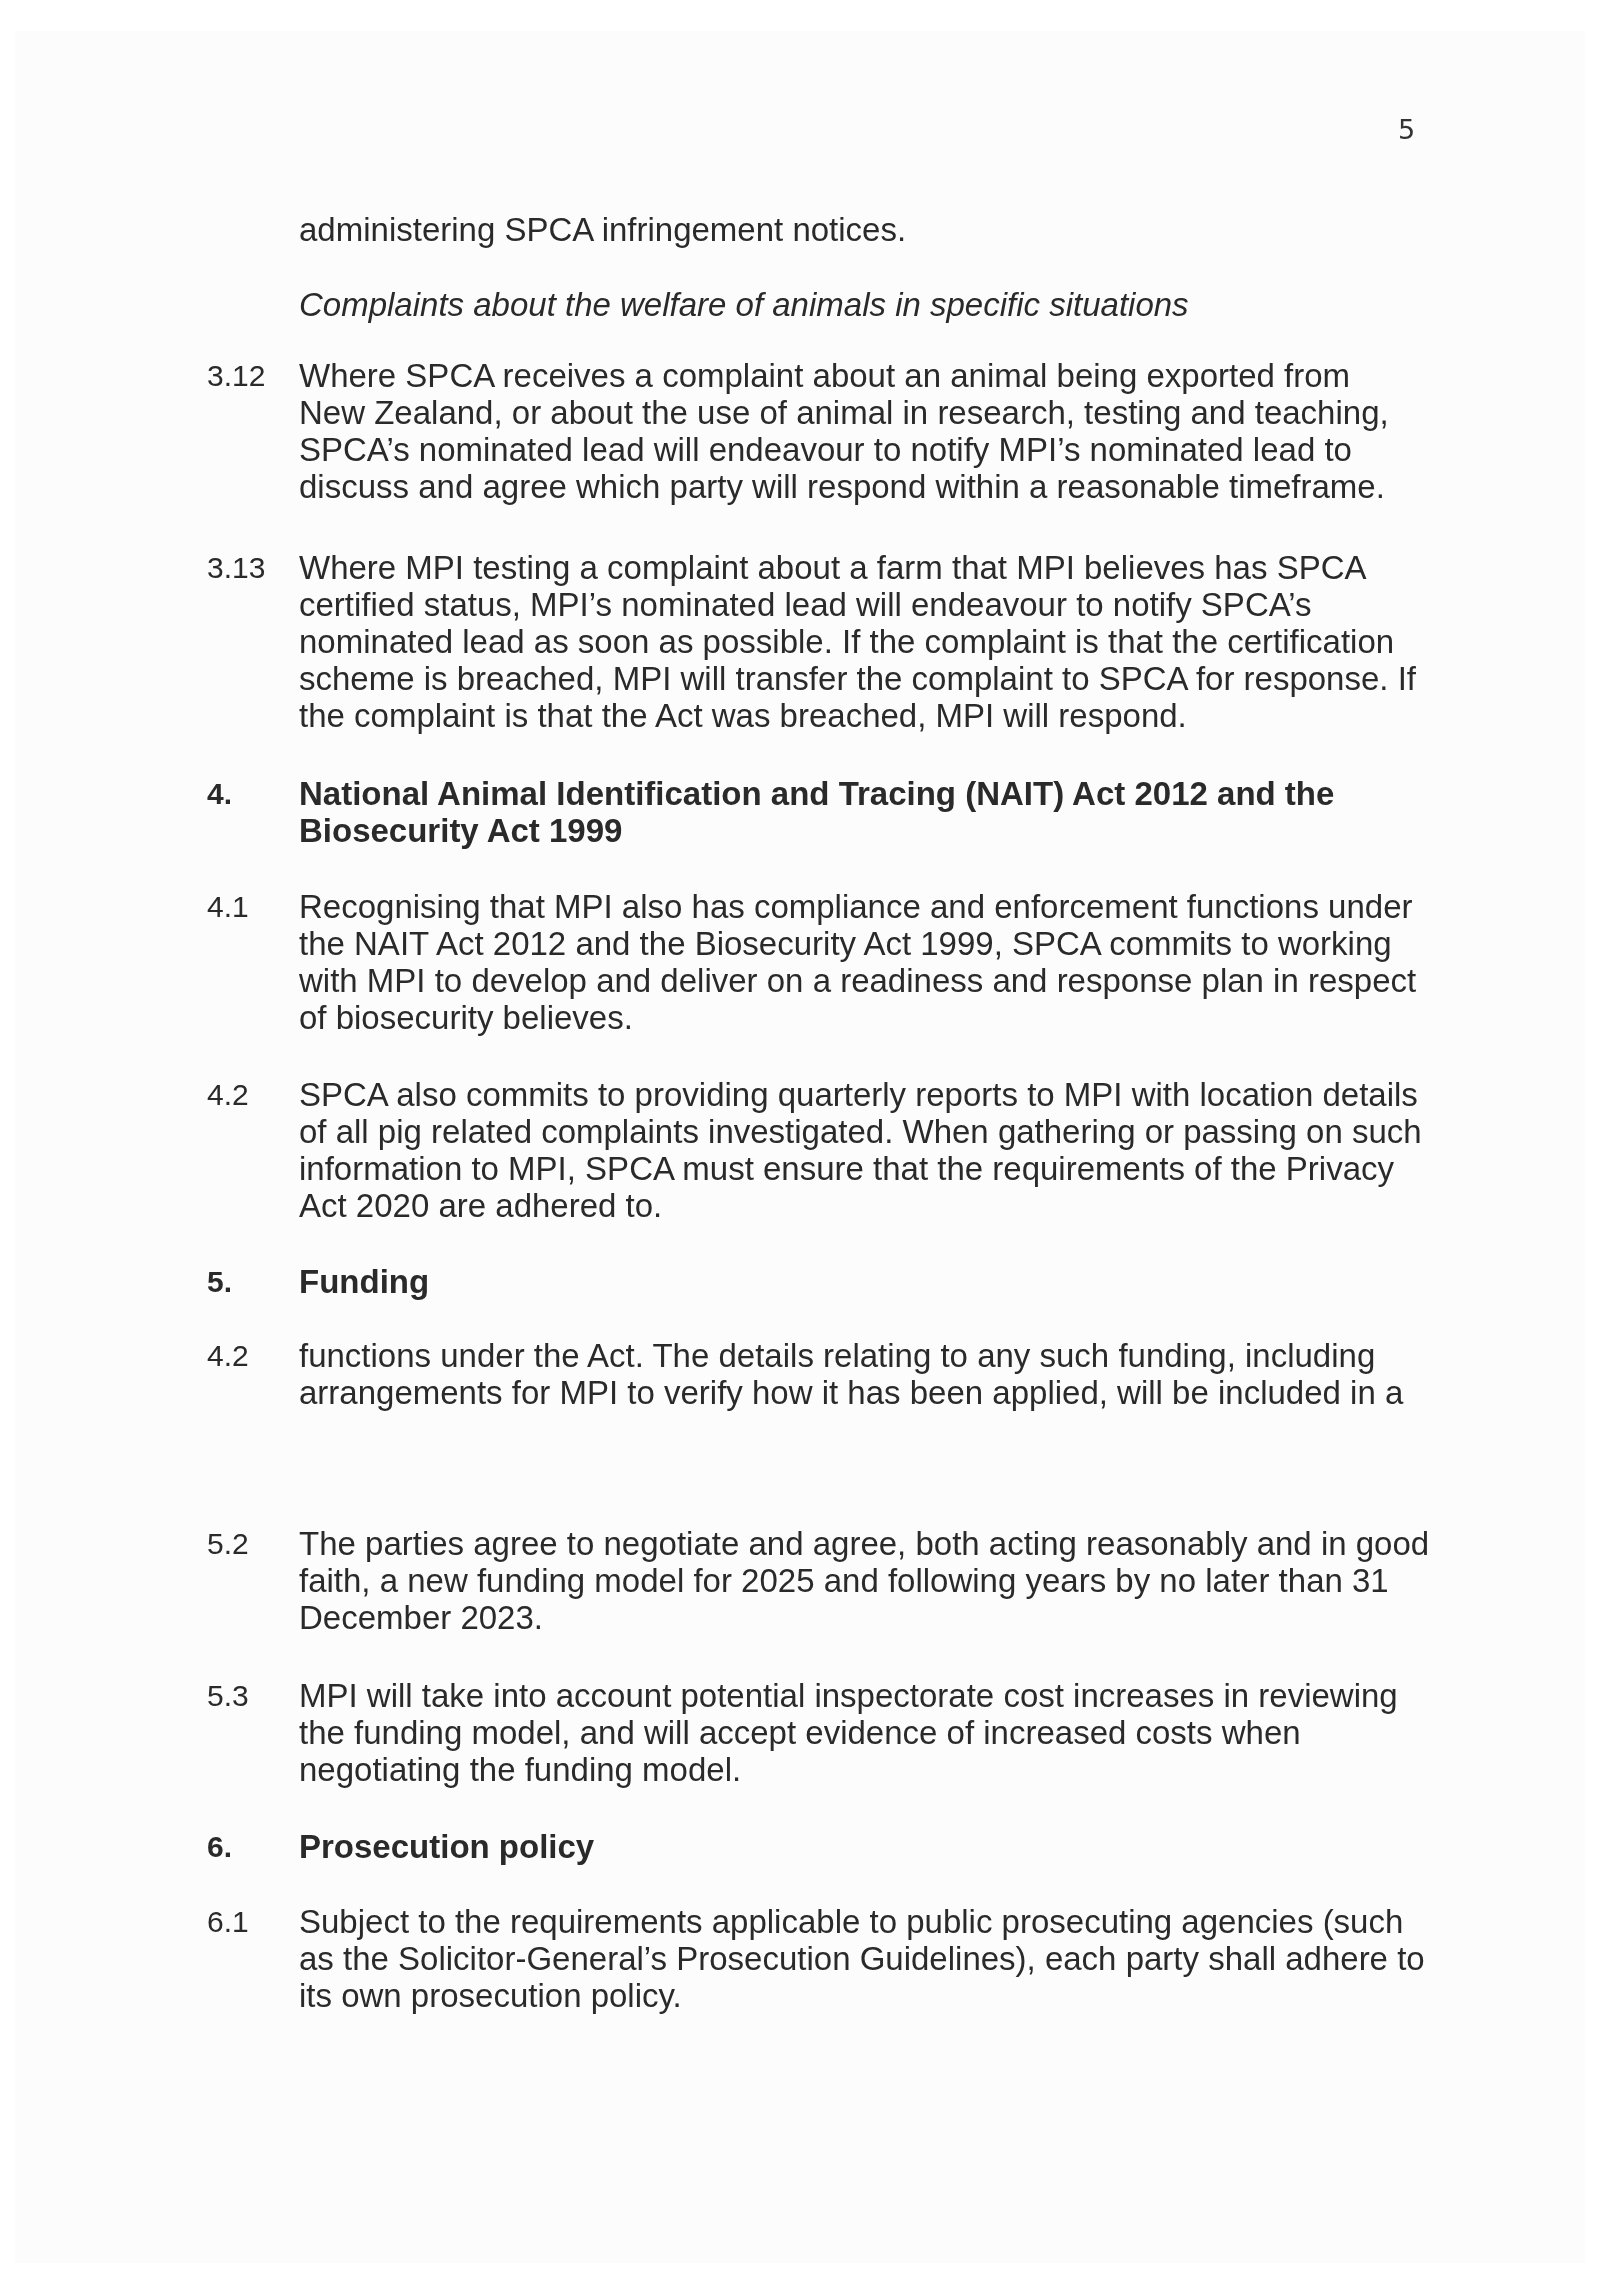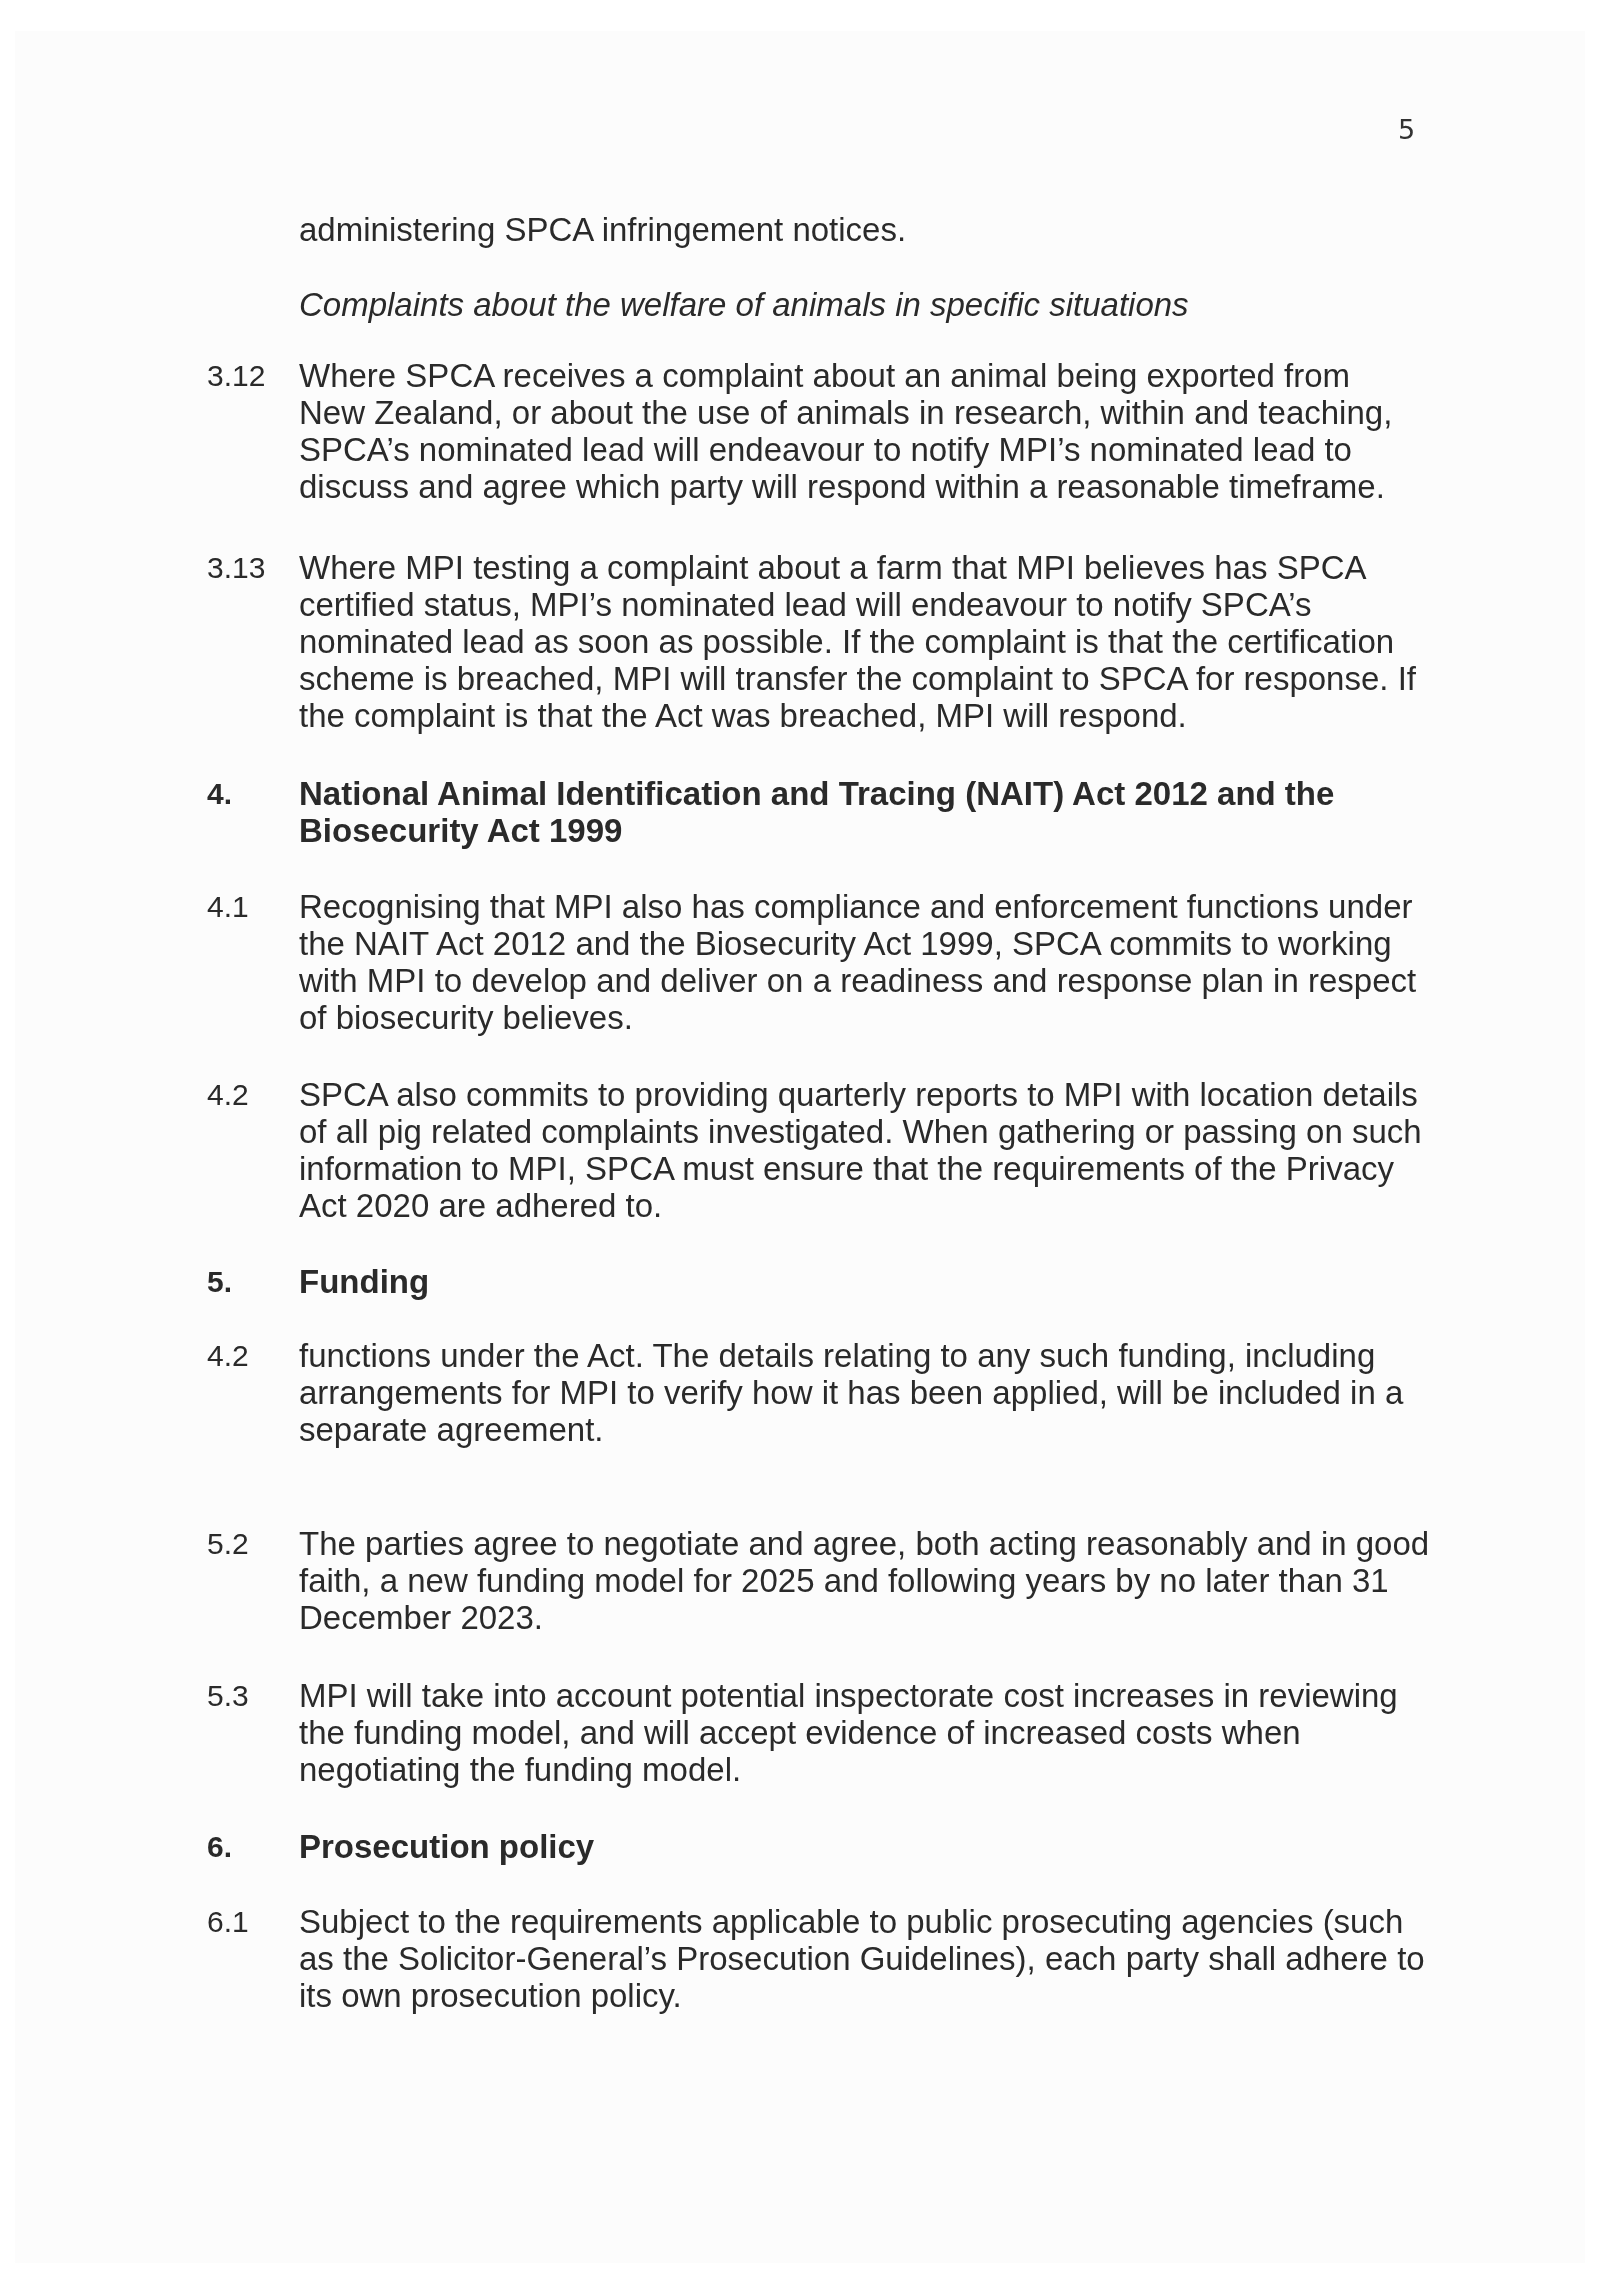--- a/index.html
+++ b/index.html
@@ -44,21 +44,21 @@
 <div class="block" style="top:286px">
   <div class="text italic">
       <span class="line">Complaints about the welfare of animals in specific situations</span>
     </div>
 </div>
 
 <div class="block" style="top:357px">
   <div class="num">3.12</div>
   <div class="text">
     <span class="line">Where SPCA receives a complaint about an animal being exported from</span>
-    <span class="line">New Zealand, or about the use of animals in research, within and teaching,</span>
+    <span class="line">New Zealand, or about the use of animal in research, testing and teaching,</span>
     <span class="line">SPCA’s nominated lead will endeavour to notify MPI’s nominated lead to</span>
     <span class="line">discuss and agree which party will respond within a reasonable timeframe.</span>
   </div>
 </div>
 
 <div class="block" style="top:549px">
   <div class="num">3.13</div>
   <div class="text">
     <span class="line">Where MPI testing a complaint about a farm that MPI believes has SPCA</span>
     <span class="line">certified status, MPI’s nominated lead will endeavour to notify SPCA’s</span>
@@ -101,21 +101,20 @@
   <div class="text bold">
     <span class="line">Funding</span>
   </div>
 </div>
 
 <div class="block" style="top:1337px">
   <div class="num">4.2</div>
   <div class="text">
     <span class="line">functions under the Act. The details relating to any such funding, including</span>
     <span class="line">arrangements for MPI to verify how it has been applied, will be included in a</span>
-    <span class="line">separate agreement.</span>
   </div>
 </div>
 
 <div class="block" style="top:1525px">
   <div class="num">5.2</div>
   <div class="text">
     <span class="line">The parties agree to negotiate and agree, both acting reasonably and in good</span>
     <span class="line">faith, a new funding model for 2025 and following years by no later than 31</span>
     <span class="line">December 2023.</span>
   </div>

